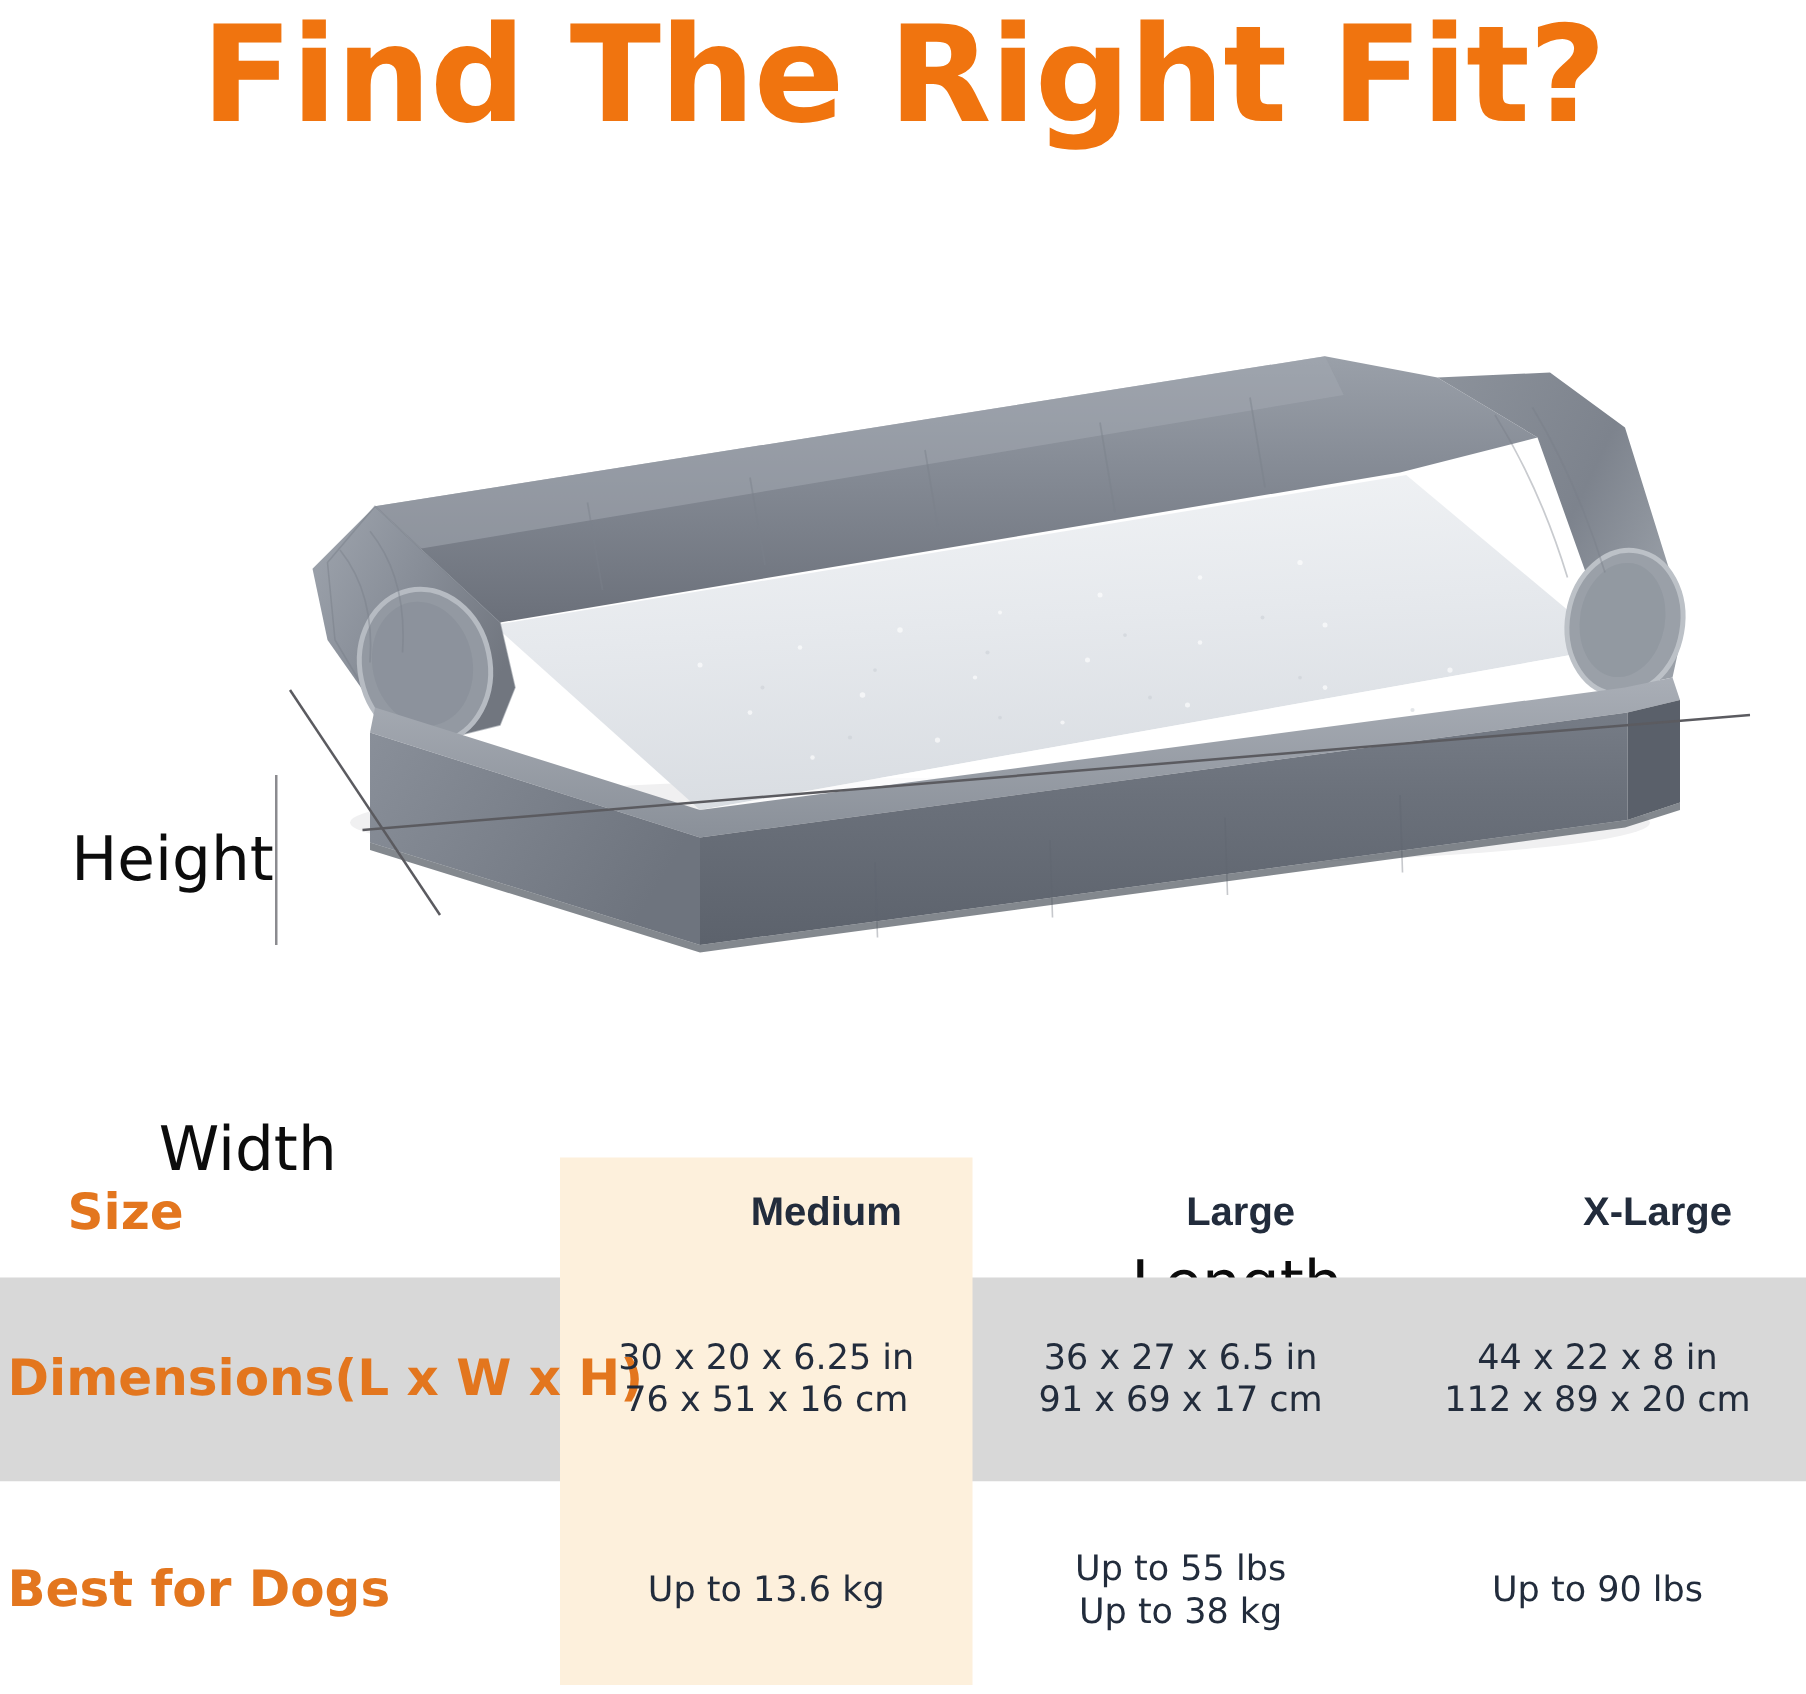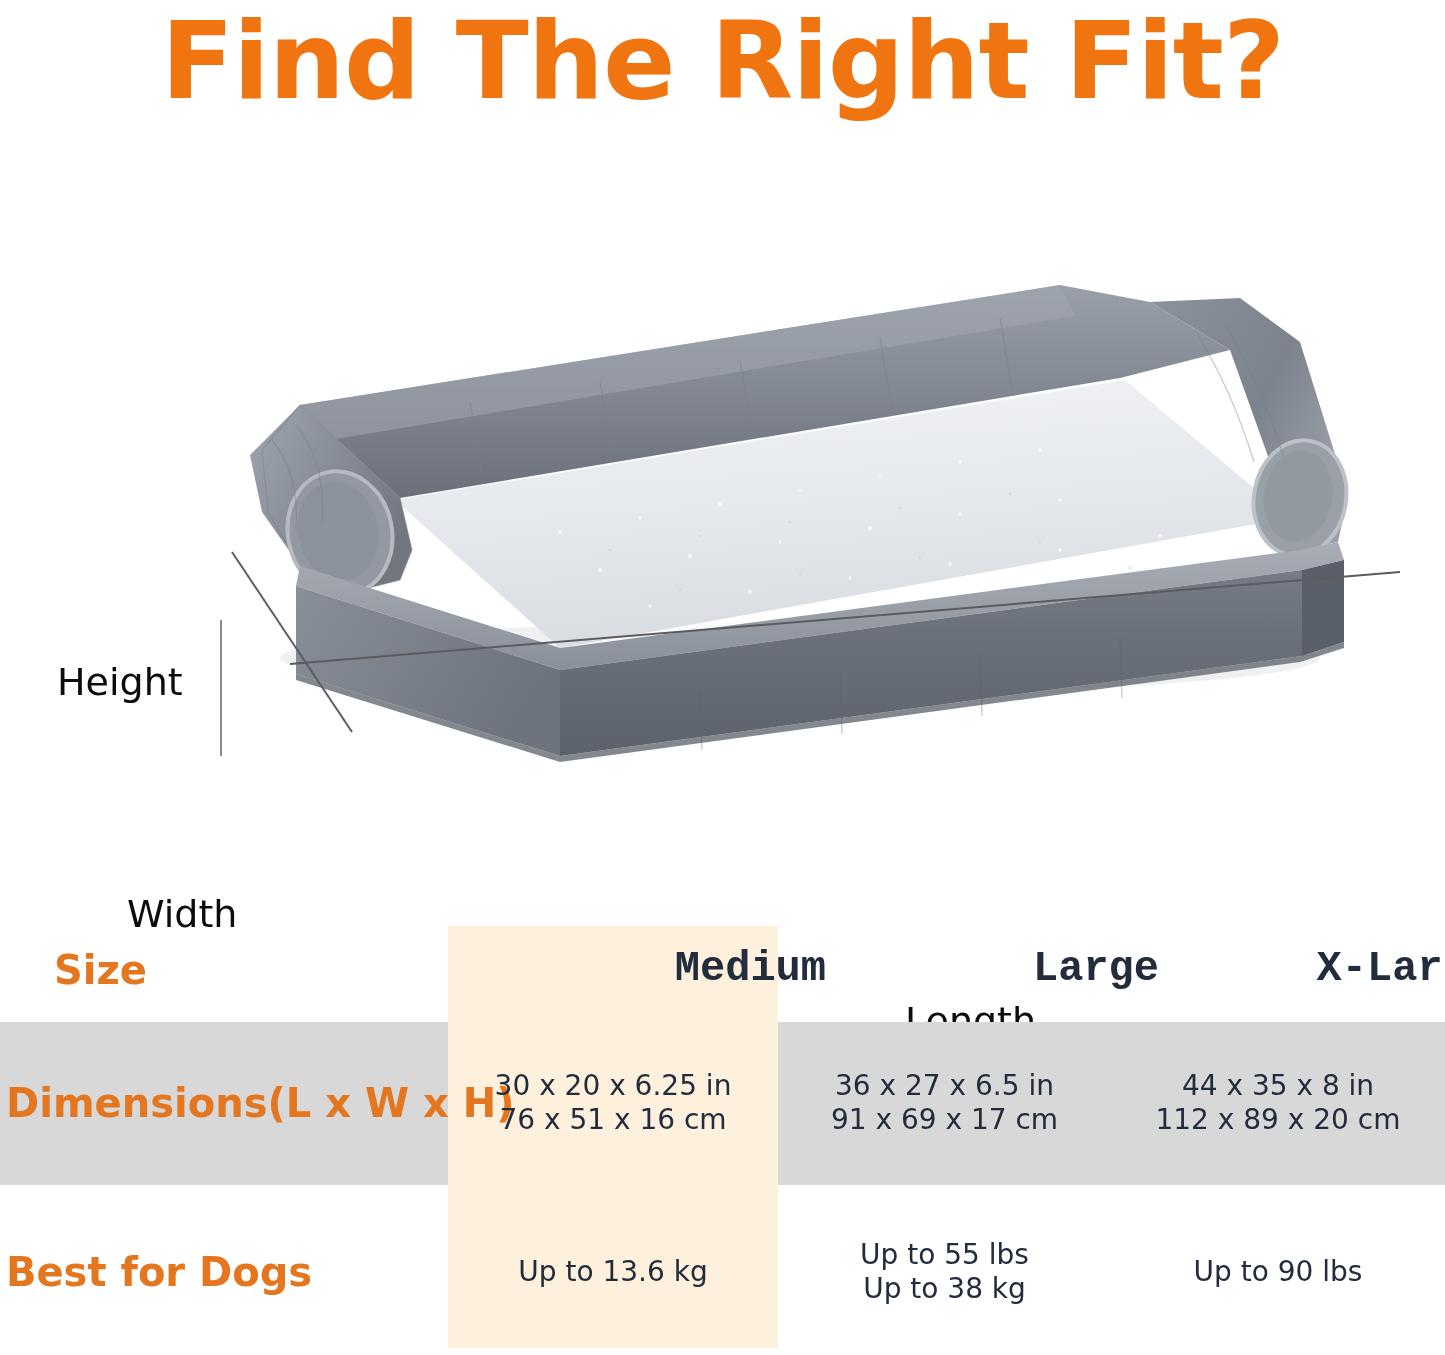--- a/index.html
+++ b/index.html
@@ -58,21 +58,21 @@
     top: 370px;
     width: 2px;
     height: 136px;
   }
 
   
   .dim-label {
     position: absolute;
     font-family: "DejaVu Sans", sans-serif;
     font-weight: normal;
-    font-size: 38px;
+    font-size: 49px;
     color: #0c0c0c;
     white-space: nowrap;
     line-height: 1;
   }
   #label-height { left: 57px;  top: 413px; }
   #label-width  { left: 127px; top: 645px; }
   #label-length { left: 905px; top: 752px; }
 
   
   #spec-table {
@@ -126,25 +126,24 @@
     padding-left: 6px;
     white-space: nowrap;
     line-height: 1.15;
   }
   .cell {
     text-align: center;
     color: #222C3C;
     line-height: 1.22;
   }
   .cell.header {
-    font-family: Liberation Mono, monospace;
+    font-family: Liberation Sans, sans-serif;
     font-weight: bold;
-    font-size: 42px;
-    white-space: nowrap;
-    text-align: right;
+    font-size: 32px;
+    white-space: nowrap;
   }
   .cell.value {
     font-family: "DejaVu Sans", sans-serif;
     font-weight: normal;
     font-size: 28px;
     white-space: nowrap;
   }
   .cell.value .ln { display: block; }
 </style>
 </head>
@@ -325,21 +324,21 @@
         <div class="row-label">Dimensions(L x W x H)</div>
         <div class="cell value">
           <span class="ln">30 x 20 x 6.25 in</span>
           <span class="ln">76 x 51 x 16 cm</span>
         </div>
         <div class="cell value">
           <span class="ln">36 x 27 x 6.5 in</span>
           <span class="ln">91 x 69 x 17 cm</span>
         </div>
         <div class="cell value">
-          <span class="ln">44 x 35 x 8 in</span>
+          <span class="ln">44 x 22 x 8 in</span>
           <span class="ln">112 x 89 x 20 cm</span>
         </div>
       </div>
 
       <div class="tbl-rowline" id="dogs-row">
         <div class="row-label">Best for Dogs</div>
         <div class="cell value">
           <span class="ln">Up to 13.6 kg</span>
         </div>
         <div class="cell value">

